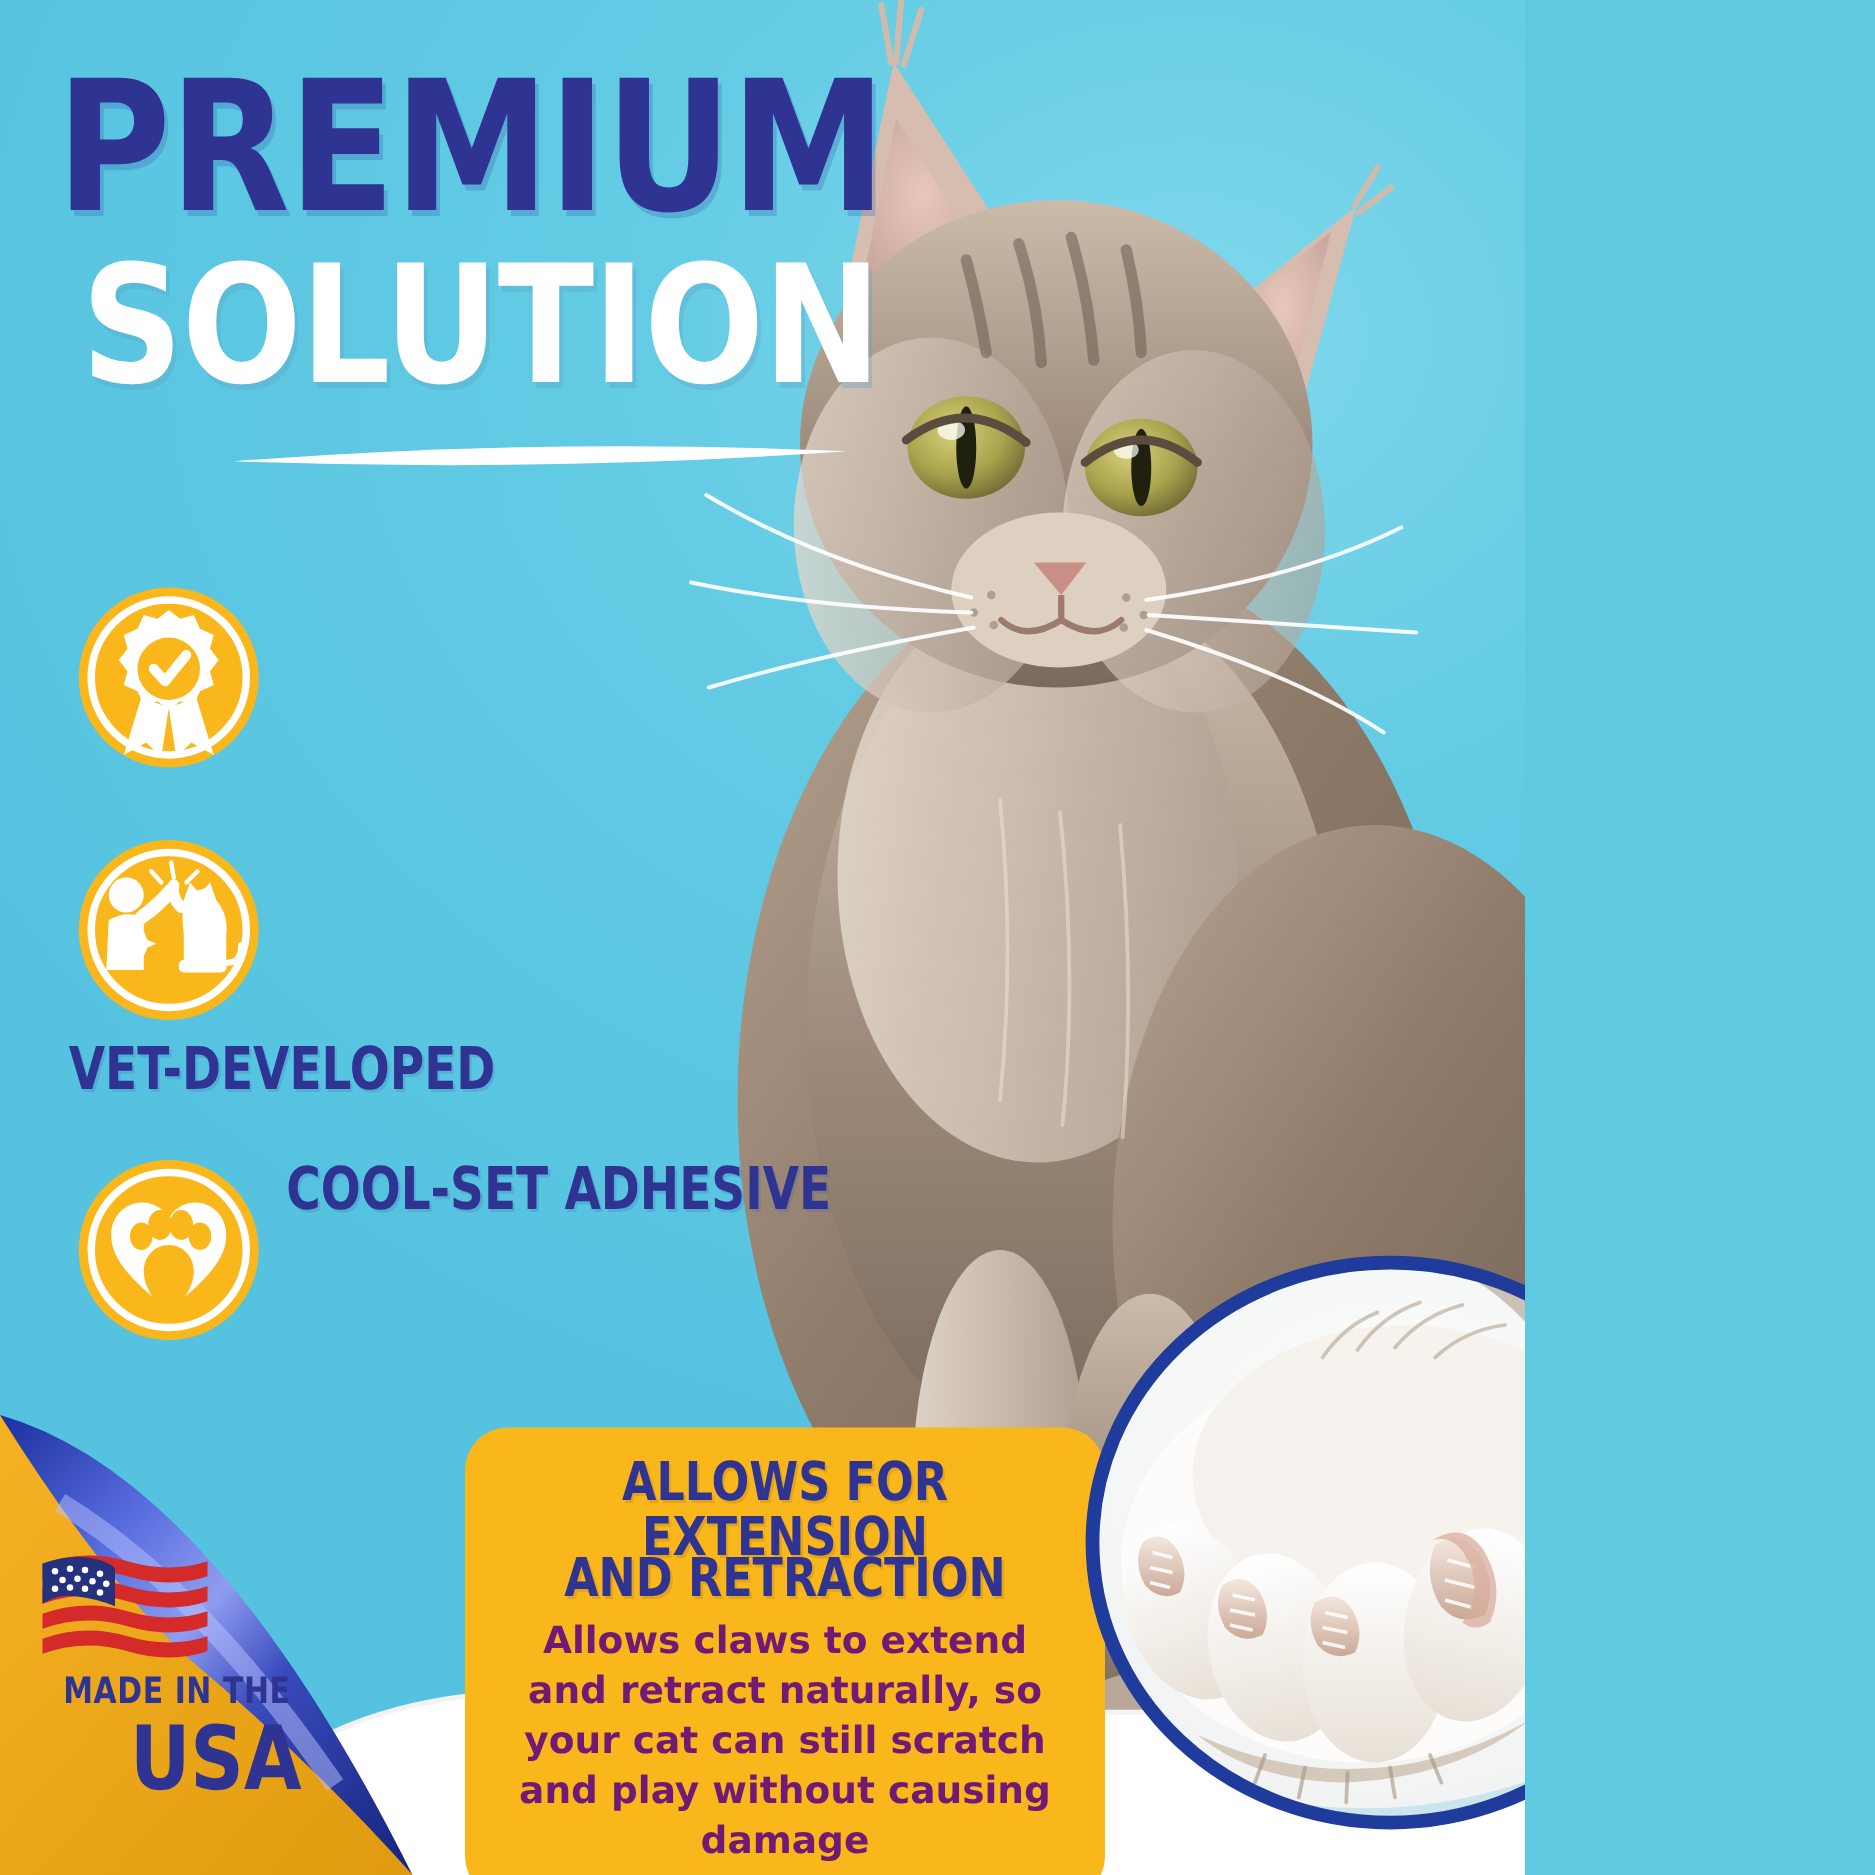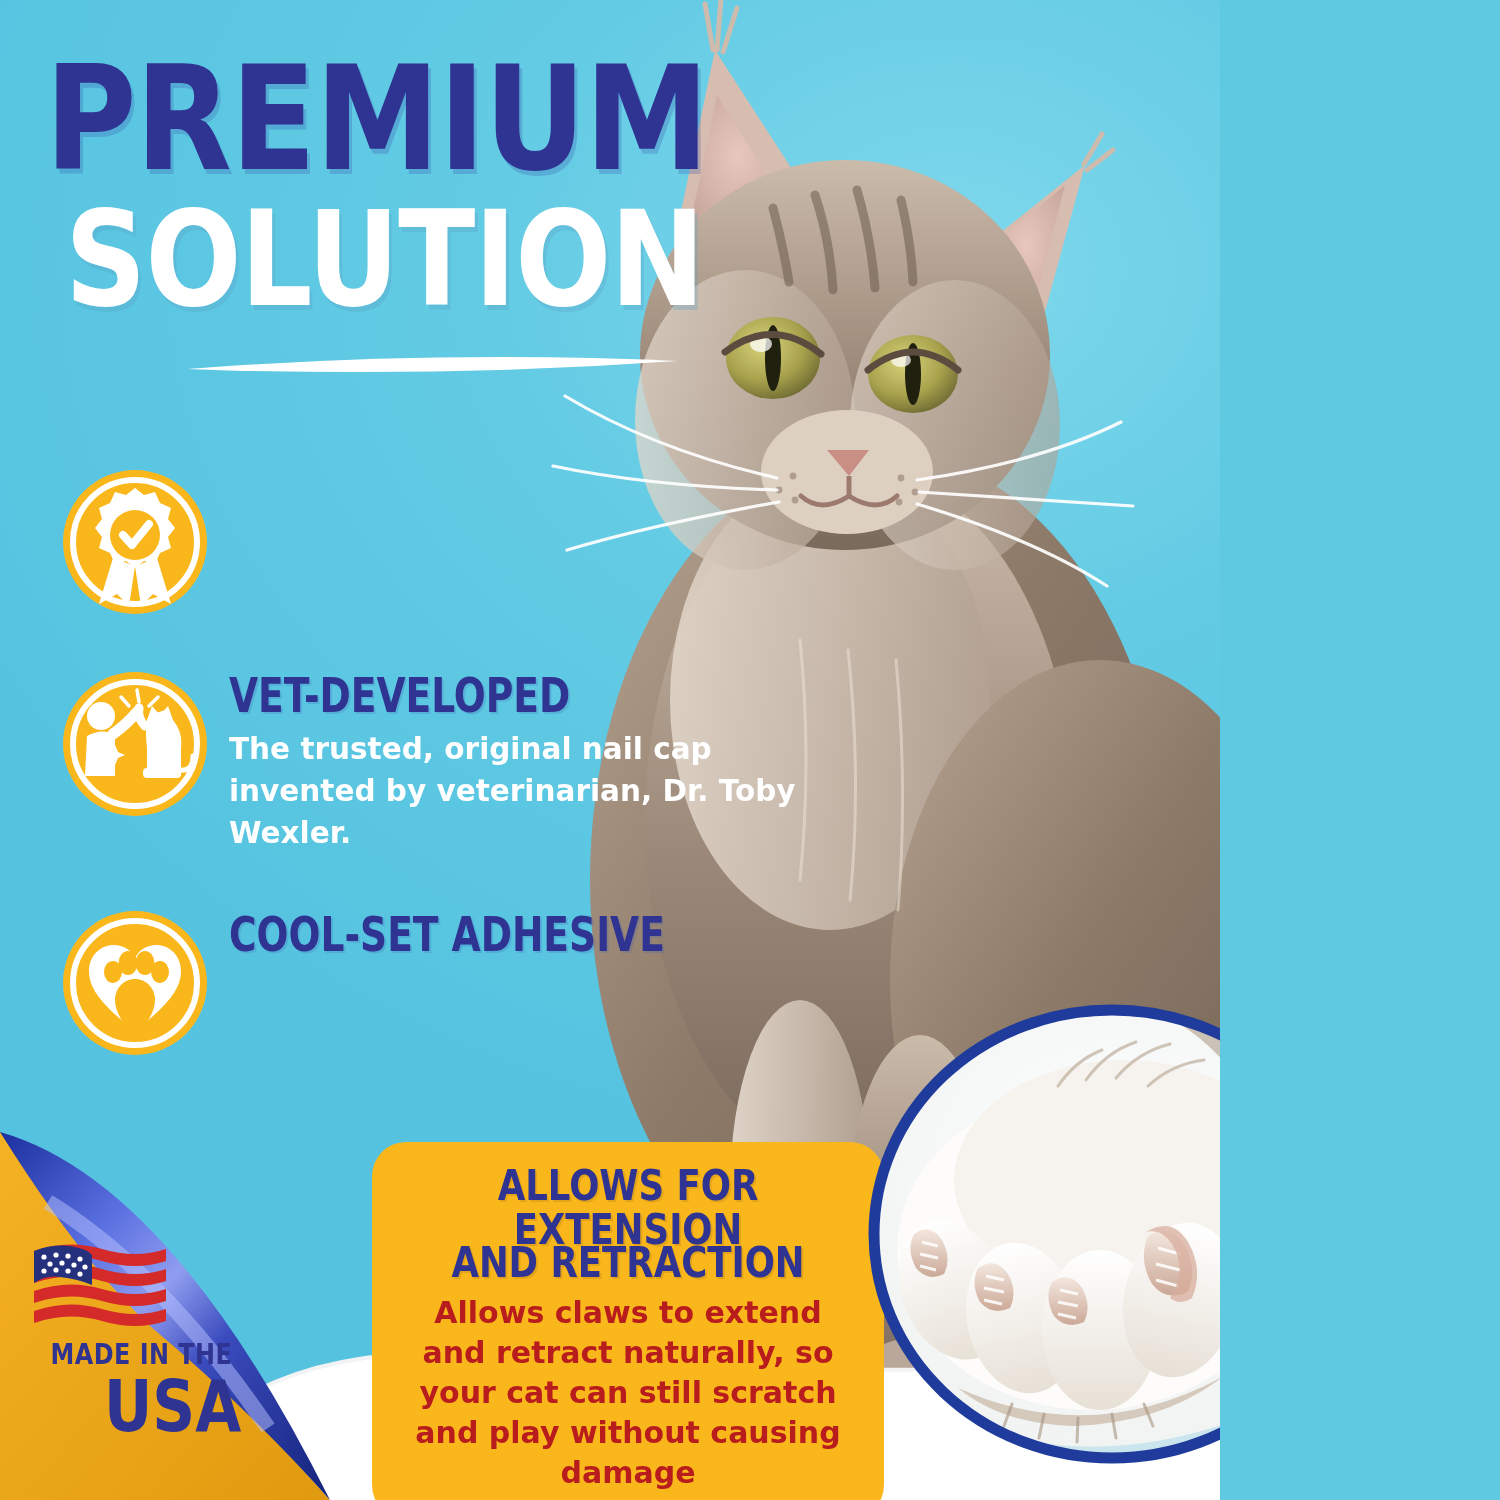--- a/index.html
+++ b/index.html
@@ -109,21 +109,21 @@
     font-family: "DejaVu Sans", sans-serif;
     font-weight: bold;
     font-size: 29.5px;
     line-height: 1.42;
     color: #ffffff;
     max-width: 600px;
   }
 
   
   .feature.f1 { margin-bottom: 42px; }
-  .feature.f2 { margin-bottom: 48px; }
+  .feature.f2 { margin-bottom: 48px; flex-direction: column; }
 
   
   .callout {
     position: absolute;
     left: 372px;
     top: 1142px;
     width: 512px;
     padding: 22px 30px 26px;
     background: #fab71c;
     border-radius: 34px;
@@ -139,21 +139,21 @@
     text-shadow: 2px 2px 0 rgba(120,80,20,0.18);
     transform: scaleY(1.16) scaleX(0.96);
     transform-origin: center top;
   }
   .callout-body {
     margin-top: 14px;
     font-family: "DejaVu Sans", sans-serif;
     font-weight: bold;
     font-size: 30px;
     line-height: 1.33;
-    color: #b91c1c;
+    color: #701a75;
   }
 
   
   .paw-inset {
     position: absolute;
     left: 862px;
     top: 1000px;
     width: 500px;
     height: 468px;
     z-index: 7;
@@ -379,21 +379,20 @@
             <path d="M98 52 l12 -4"></path>
         </g>
 
         <path d="M92 56 l5 -14 l8 9 l8 -9 l5 14 q10 12 8 28 l0 28 l-34 0 l0 -28 q-2 -16 0 -28 Z" fill="#ffffff"></path>
         <path d="M90 62 q-8 -8 -6 -18" stroke="#ffffff" stroke-width="9" fill="none" stroke-linecap="round"></path>
         <path d="M124 106 q14 2 14 -14" stroke="#ffffff" stroke-width="5" fill="none" stroke-linecap="round"></path>
         <rect x="88" y="104" width="38" height="10" rx="4" fill="#ffffff"></rect>
       </svg>
       <div class="feature-text">
         <div class="feature-title">VET-DEVELOPED</div>
-        <div class="feature-body">The trusted, original nail cap invented by veterinarian, Dr. Toby Wexler.</div>
       </div>
     </div>
 
     <div class="feature f3">
       <svg class="feature-icon" viewBox="0 0 160 160" xmlns="http://www.w3.org/2000/svg">
         <circle cx="80" cy="80" r="72" fill="#fab71c"></circle>
         <circle cx="80" cy="80" r="62" fill="none" stroke="#ffffff" stroke-width="6"></circle>
         <path d="M80 128 C44 100 34 84 34 68 C34 52 46 42 59 42 C68 42 76 47 80 55 C84 47 92 42 101 42 C114 42 126 52 126 68 C126 84 116 100 80 128 Z" fill="#ffffff"></path>
         <ellipse cx="58" cy="69" rx="9" ry="11" fill="#fab71c"></ellipse>
         <ellipse cx="73" cy="60" rx="9.5" ry="12" fill="#fab71c"></ellipse>

